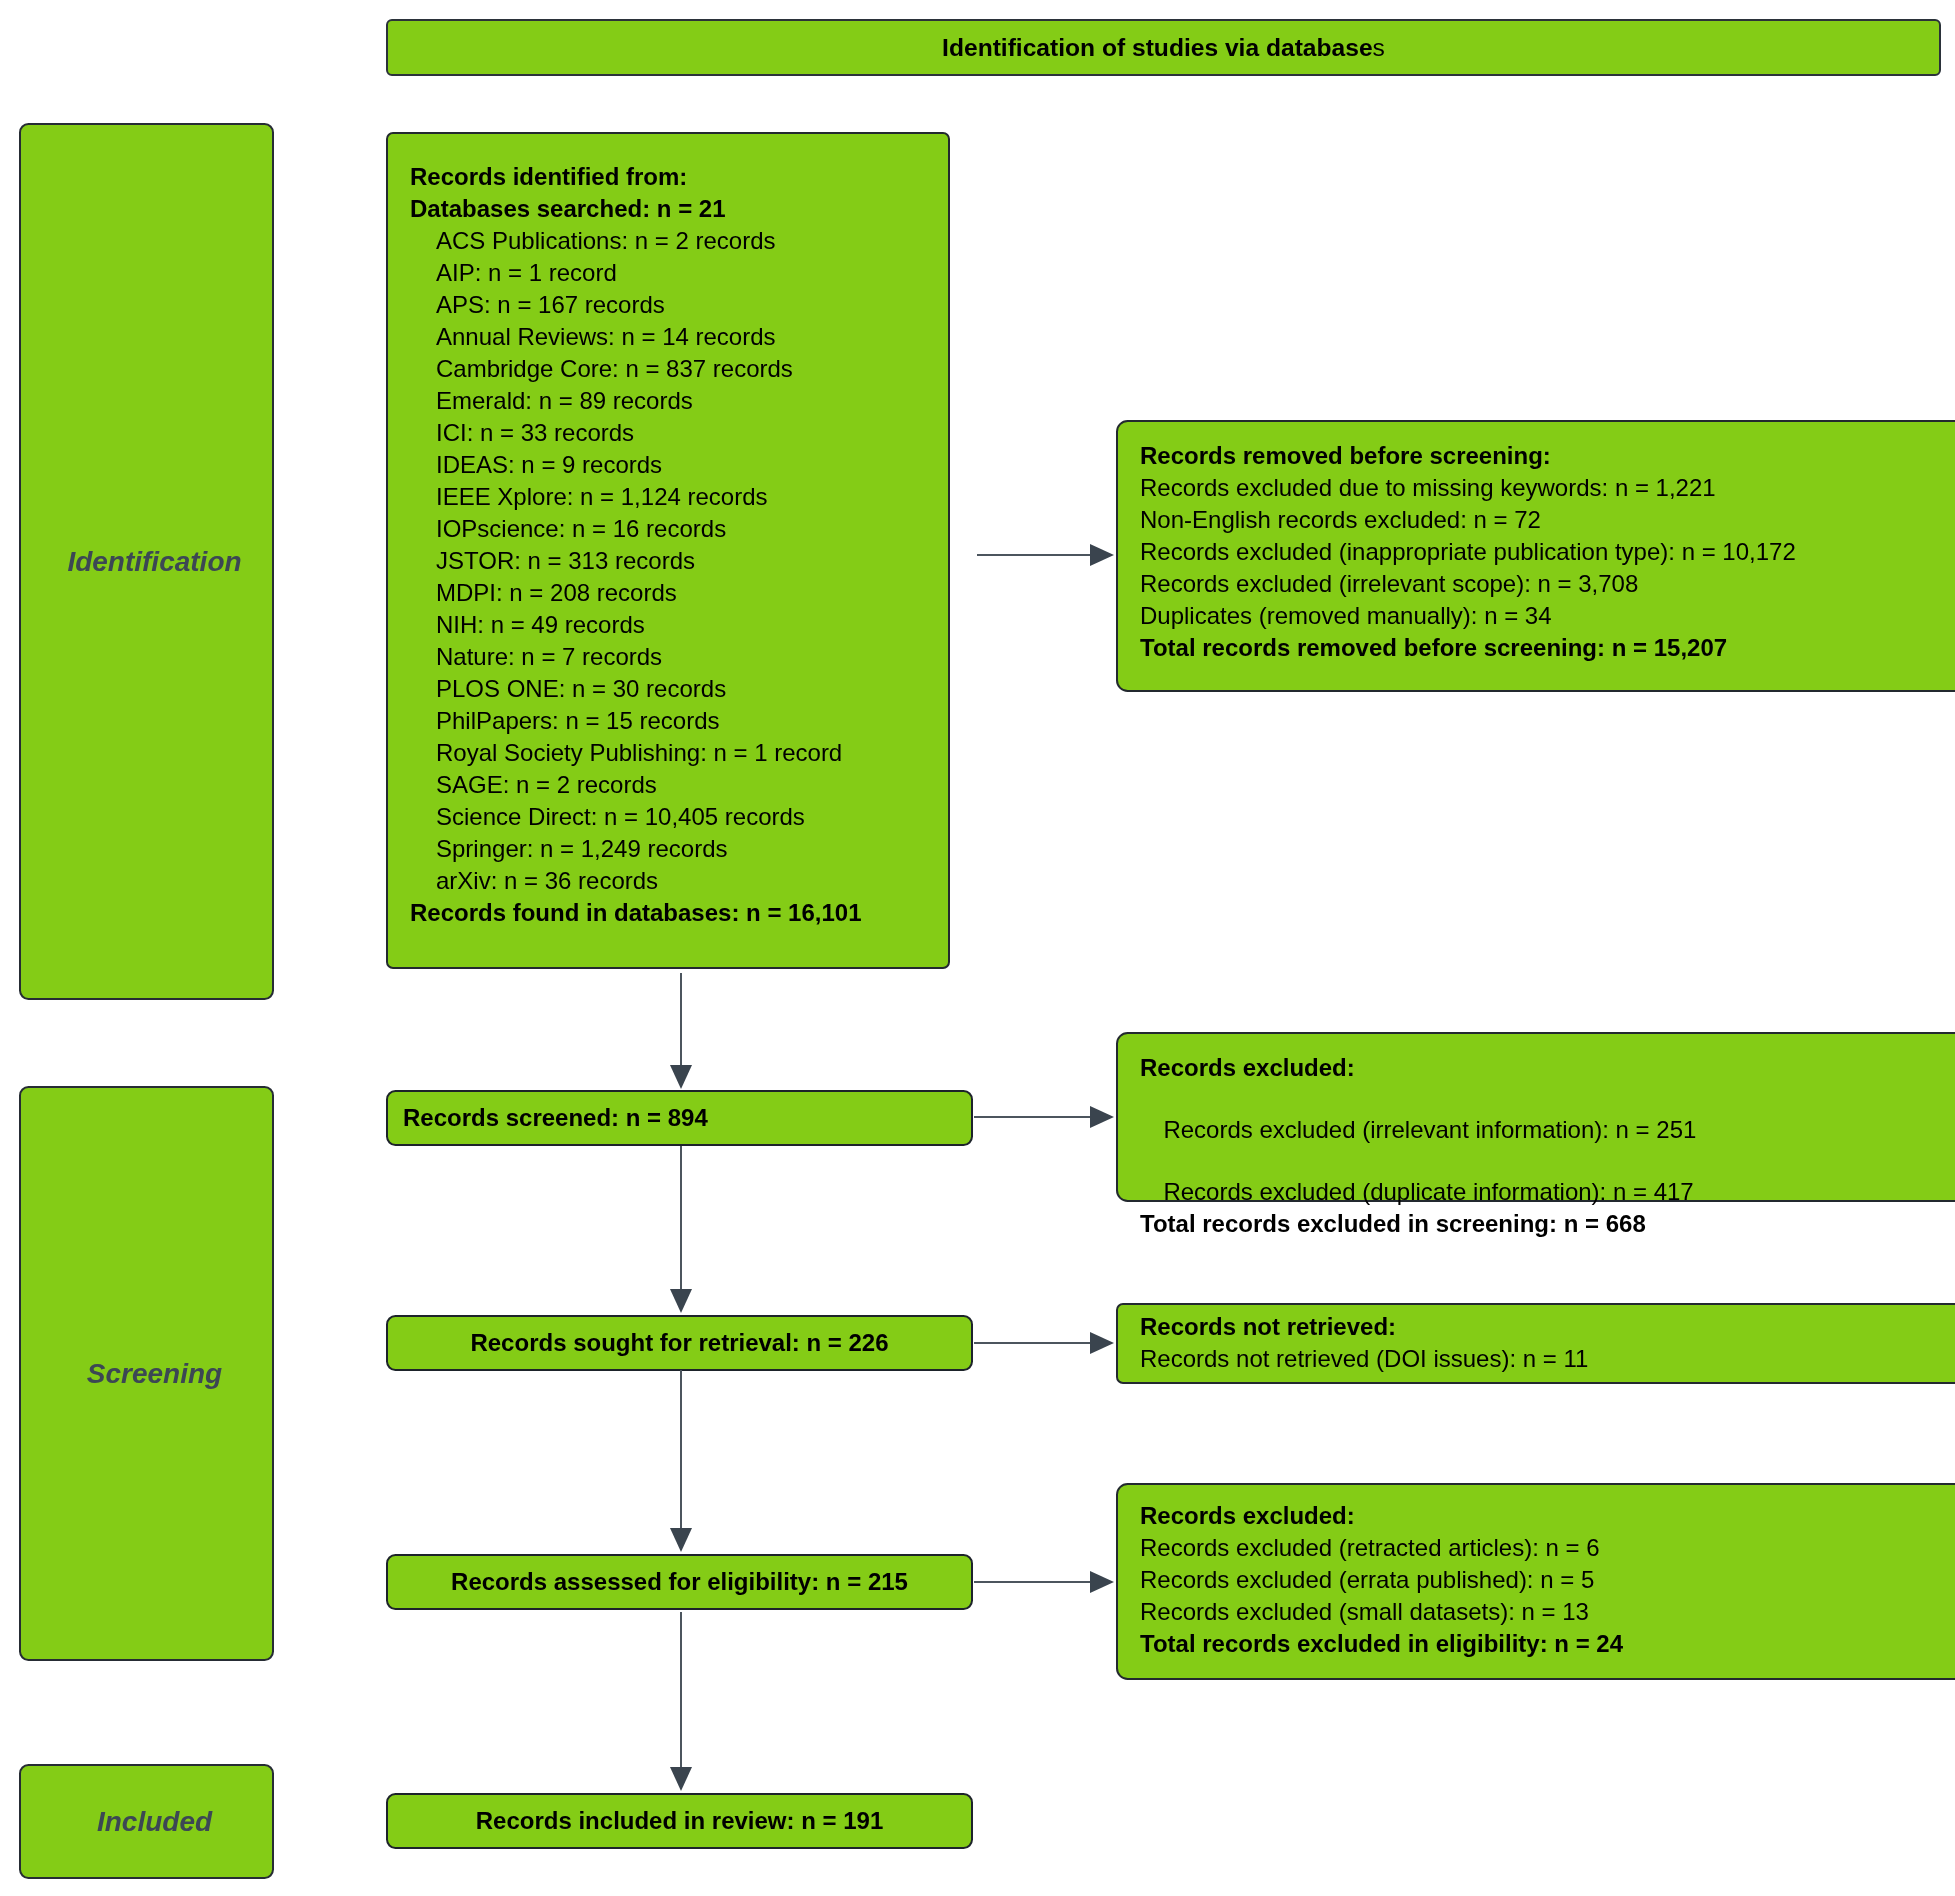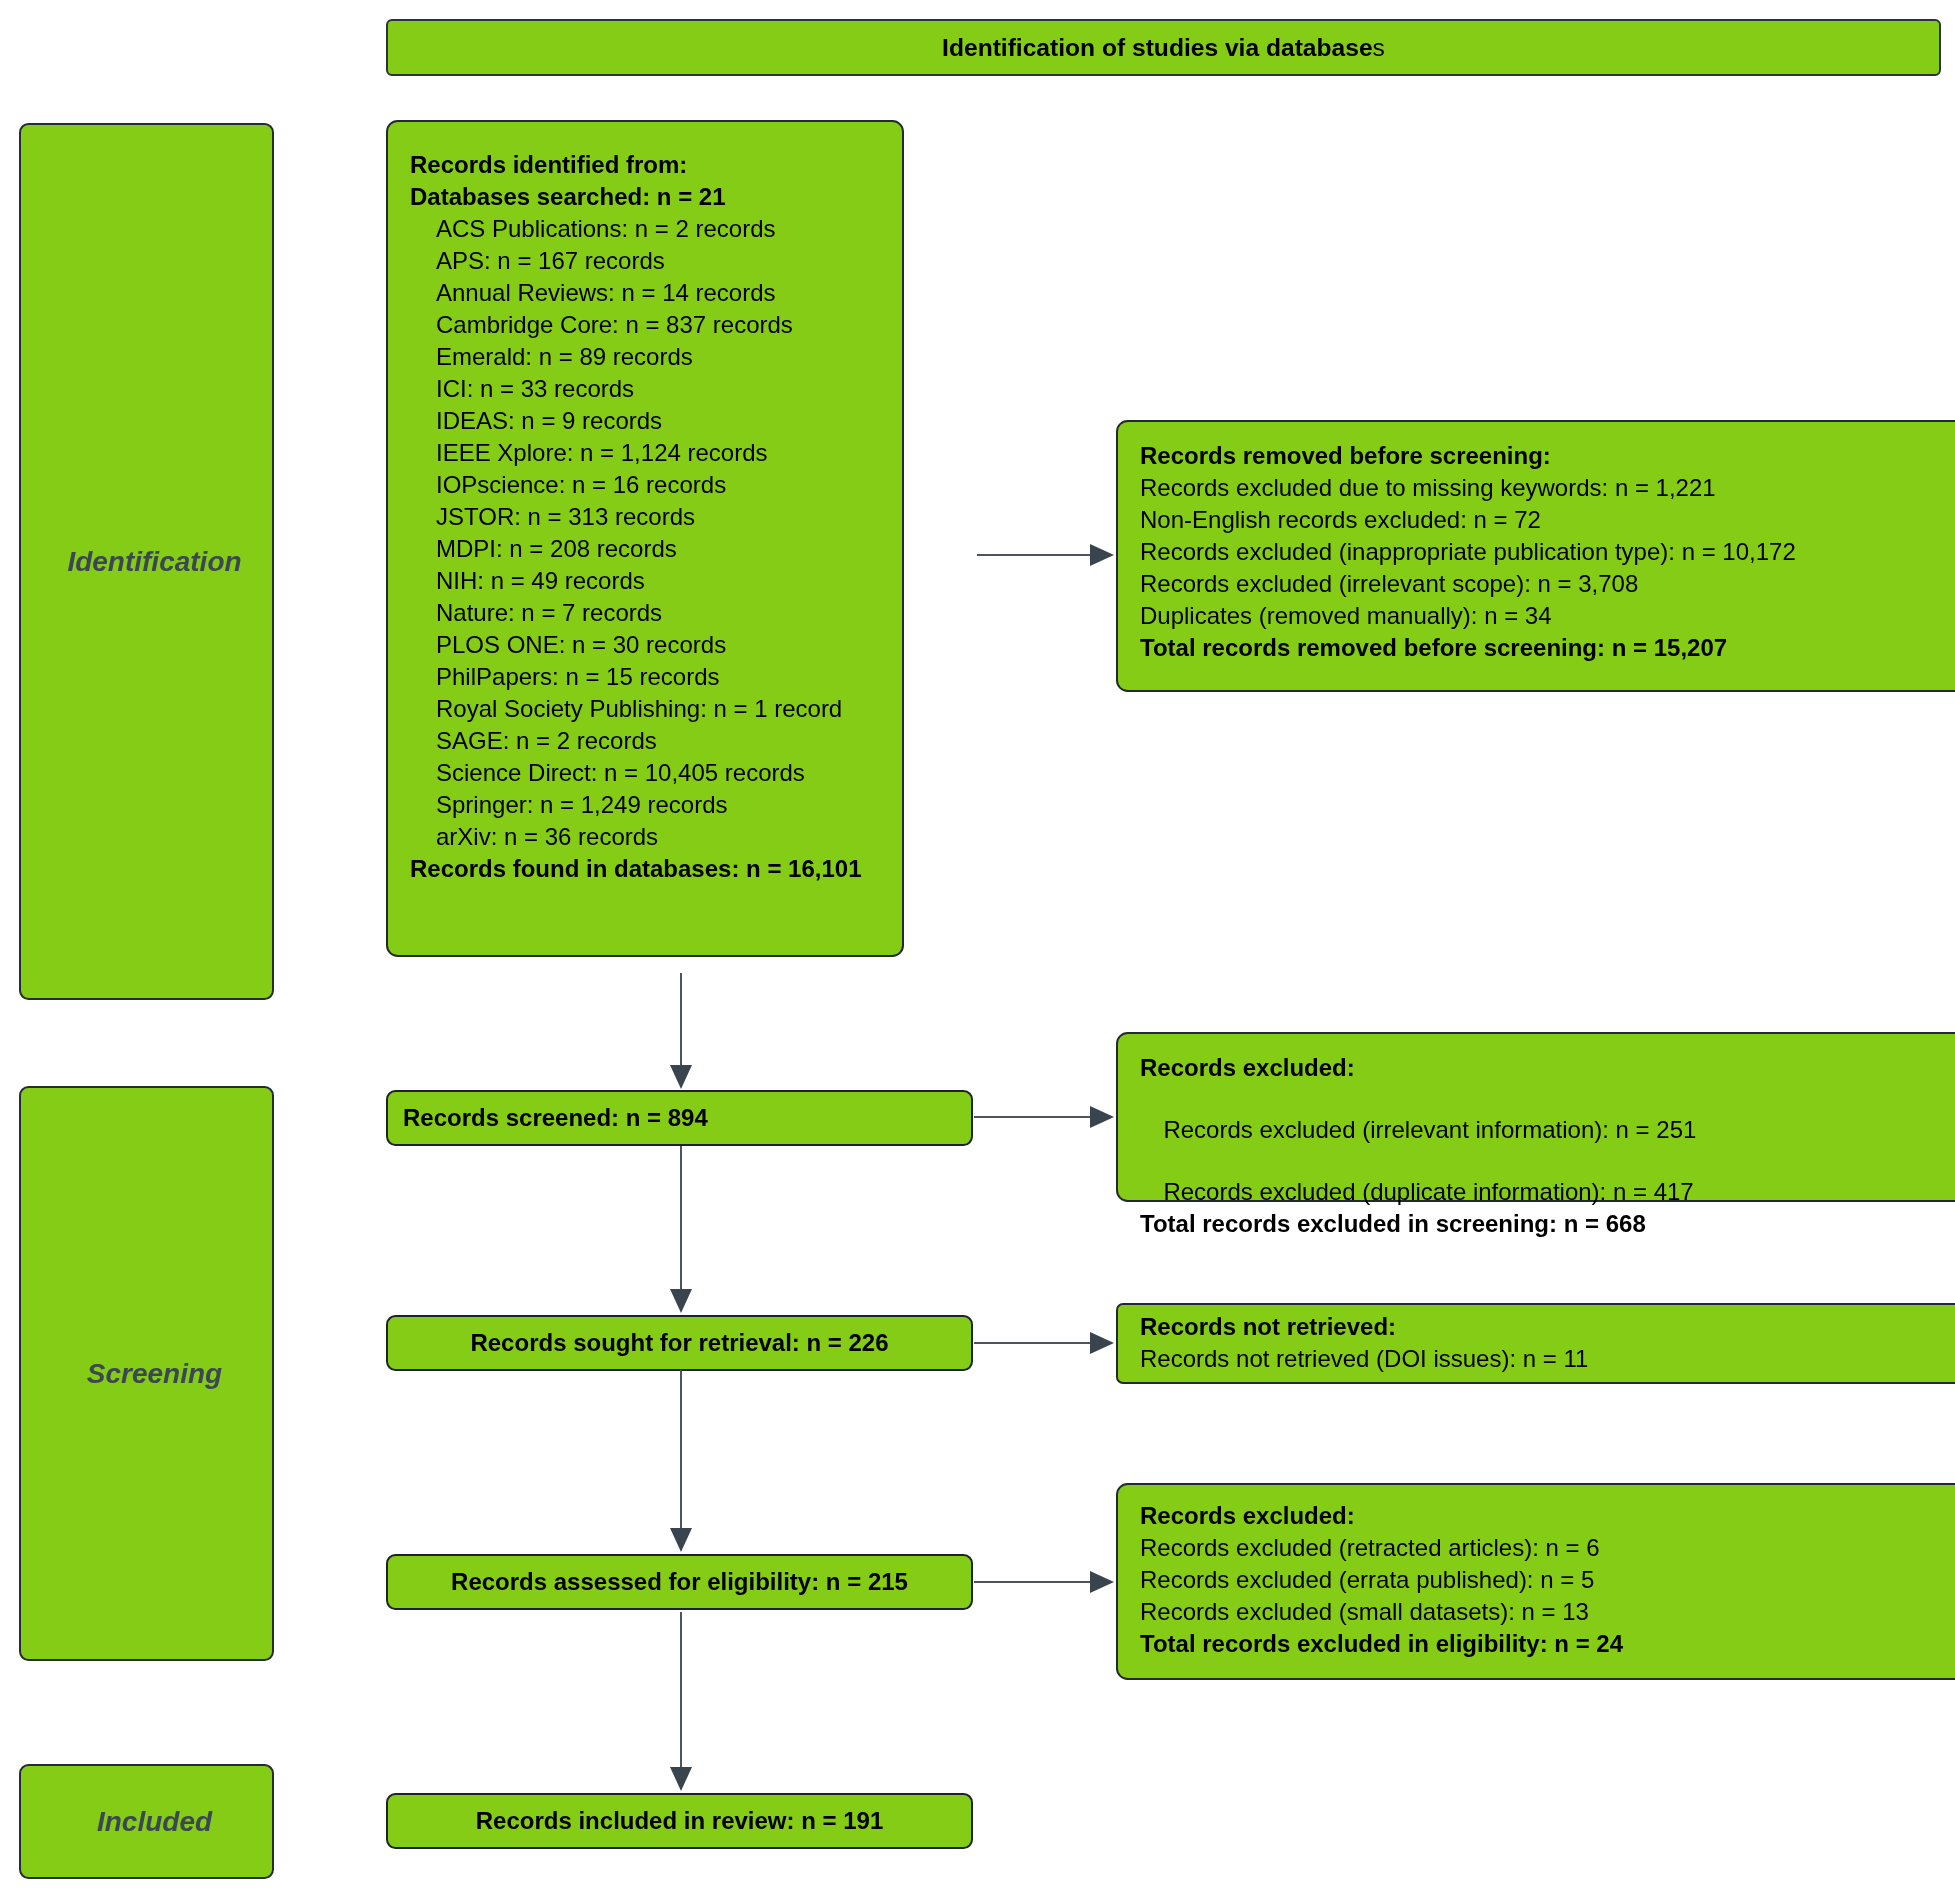--- a/index.html
+++ b/index.html
@@ -32,22 +32,23 @@
     left: 19px; width: 255px;
     border-radius: 9.4px;
     border-color: #262c34;
     display: flex; align-items: center; justify-content: center; padding-left: 16px;
   }
   .stage-text {
     font-weight: bold; font-style: italic;
     font-size: 28px; color: #3c4754;
   }
   .big-box {
-    left: 386px; top: 120px; width: 518px; height: 837px;
+    left: 386px; top: 132px; width: 564px; height: 837px;
     padding: 27px 11.7px 0 22px;
+    border-radius: 7px;
   }
   .side-box {
     left: 1116px; width: 936px;
     padding: 17.6px 11.7px 0 22px;
   }
   .mini-box {
     left: 386px; width: 587px; height: 56px;
     border-width: 2.9px; border-color: #1d232a; border-radius: 9.4px;
     display: flex; align-items: center;
     font-weight: bold;
@@ -88,20 +89,21 @@
     <span class="stage-text">Screening</span>
   </div>
   <div class="box label-box" style="top:1764px;height:115px;">
     <span class="stage-text">Included</span>
   </div>
 
   <div class="box big-box">
     <div class="bold">Records identified from:</div>
     <div class="bold">Databases searched: n = 21</div>
     <div class="db-line">ACS Publications: n = 2 records</div>
+    <div class="db-line">AIP: n = 1 record</div>
     <div class="db-line">APS: n = 167 records</div>
     <div class="db-line">Annual Reviews: n = 14 records</div>
     <div class="db-line">Cambridge Core: n = 837 records</div>
     <div class="db-line">Emerald: n = 89 records</div>
     <div class="db-line">ICI: n = 33 records</div>
     <div class="db-line">IDEAS: n = 9 records</div>
     <div class="db-line">IEEE Xplore: n = 1,124 records</div>
     <div class="db-line">IOPscience: n = 16 records</div>
     <div class="db-line">JSTOR: n = 313 records</div>
     <div class="db-line">MDPI: n = 208 records</div>

